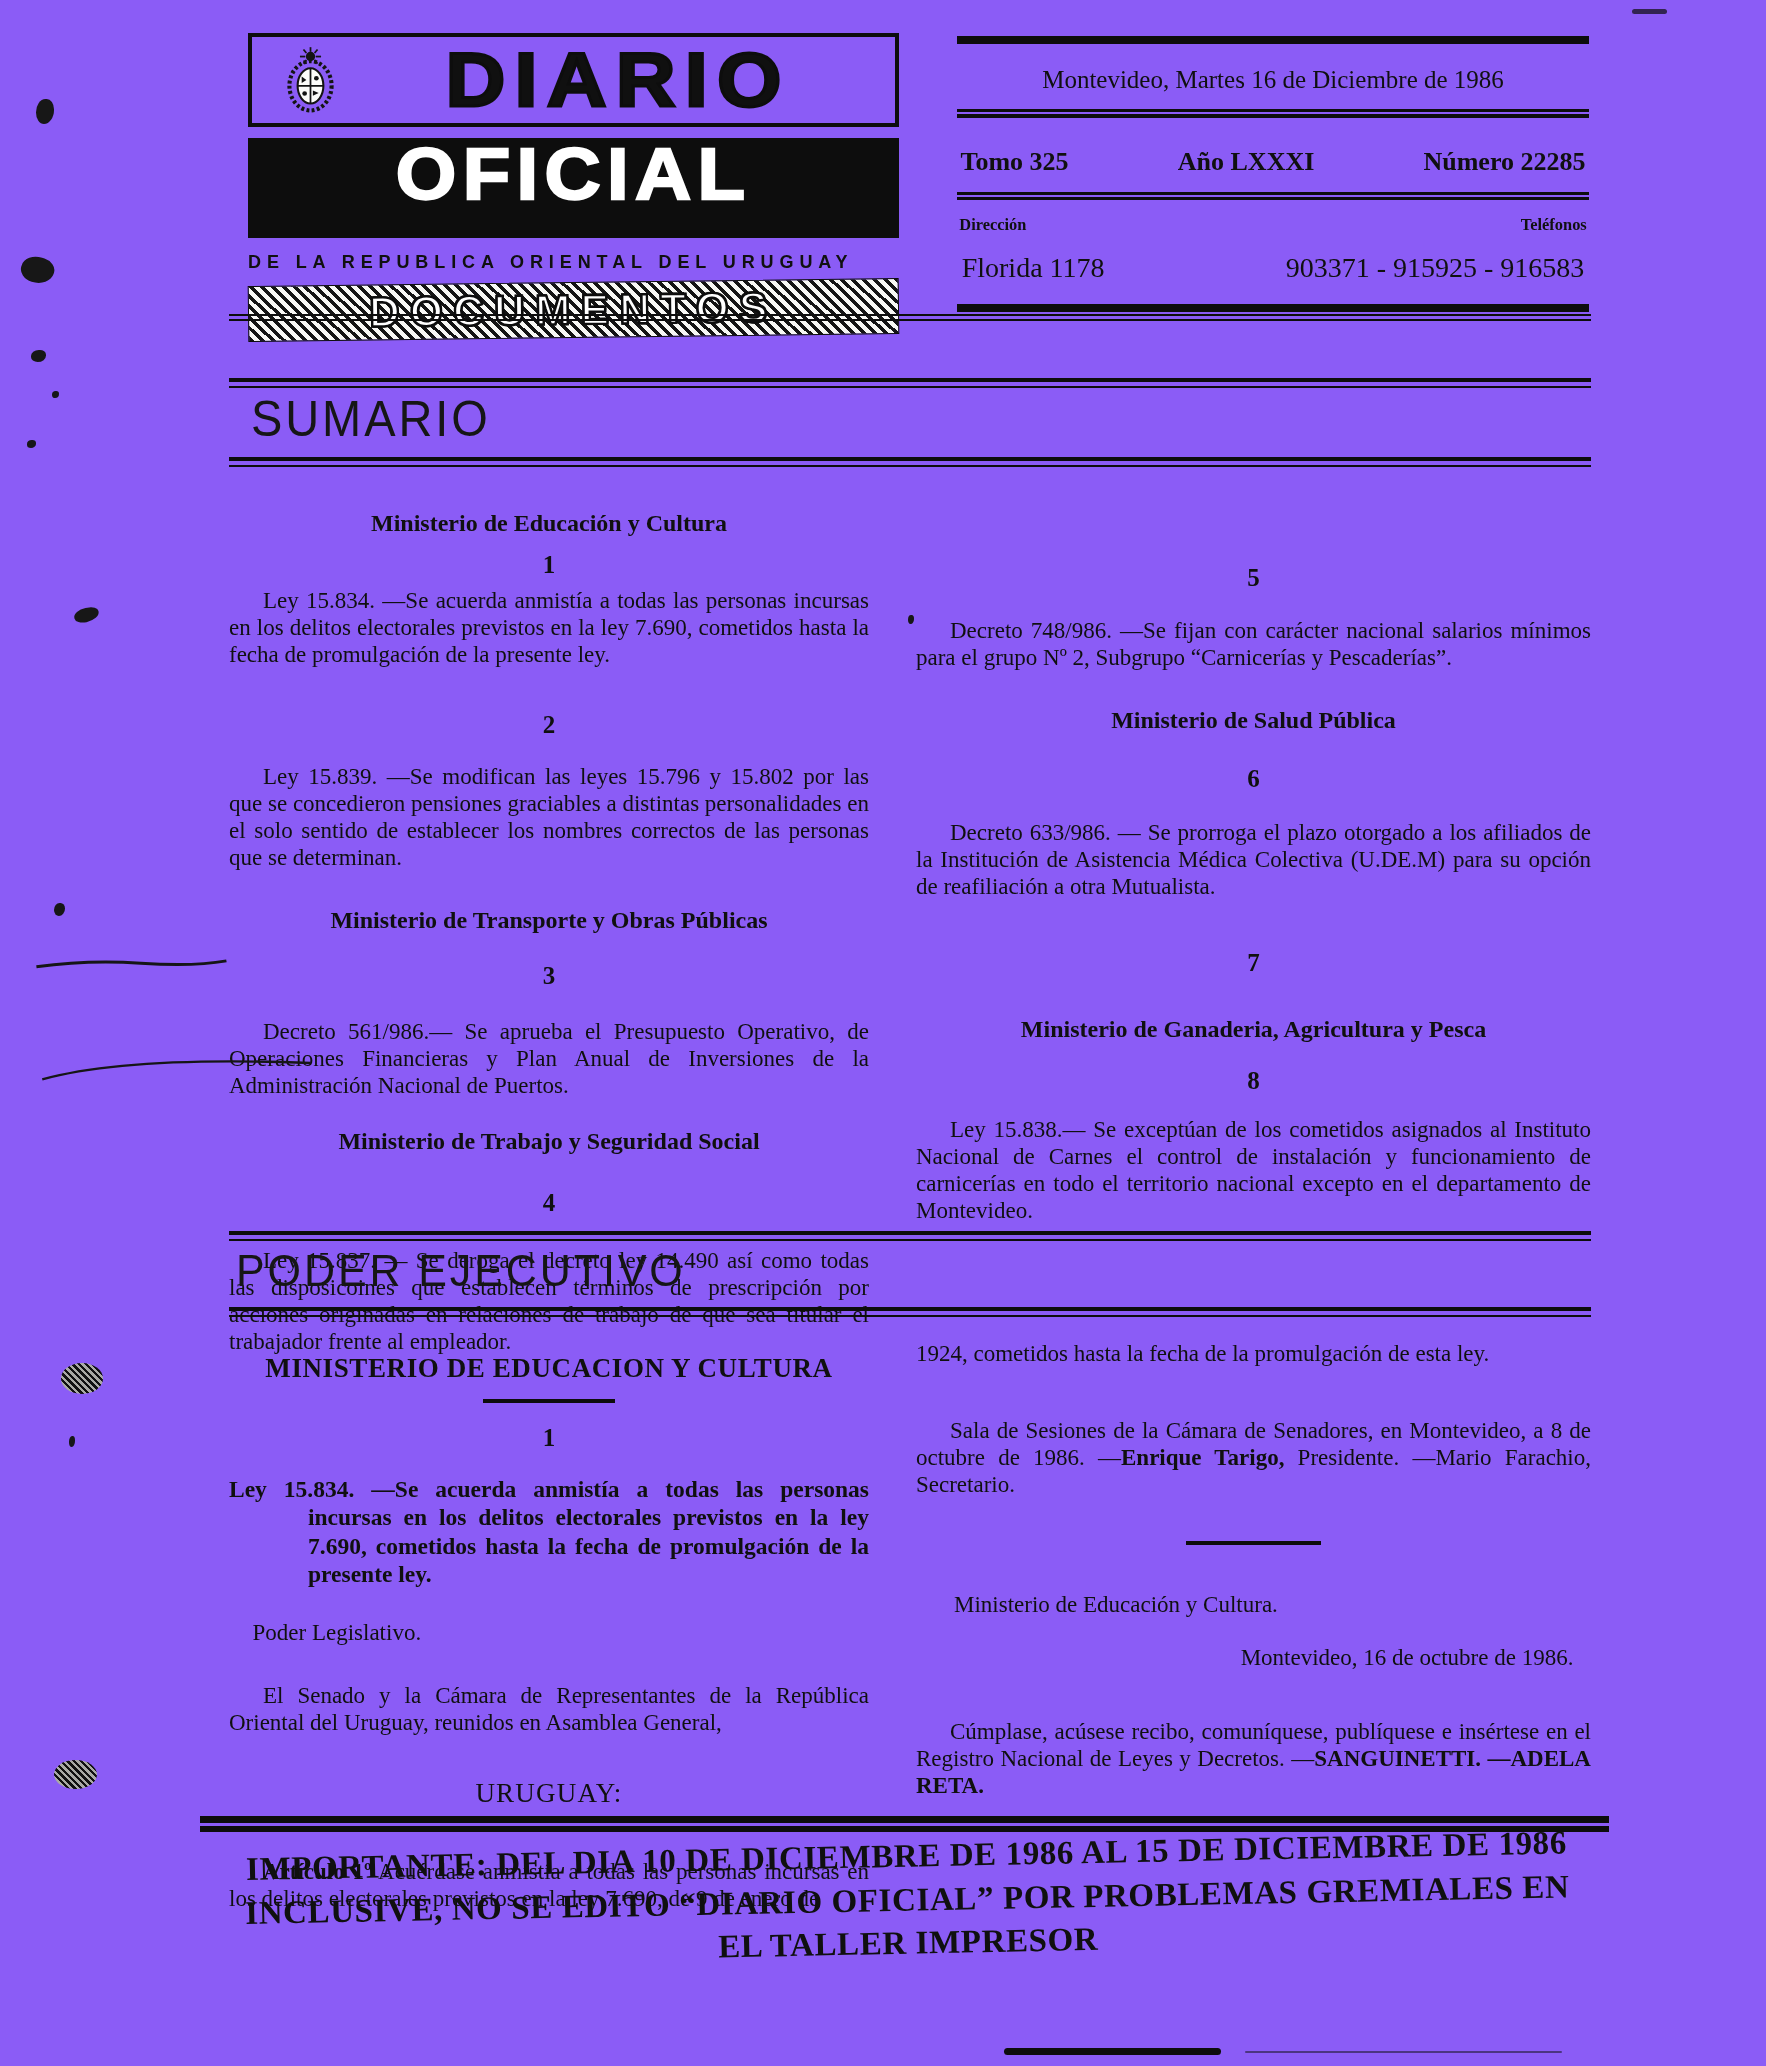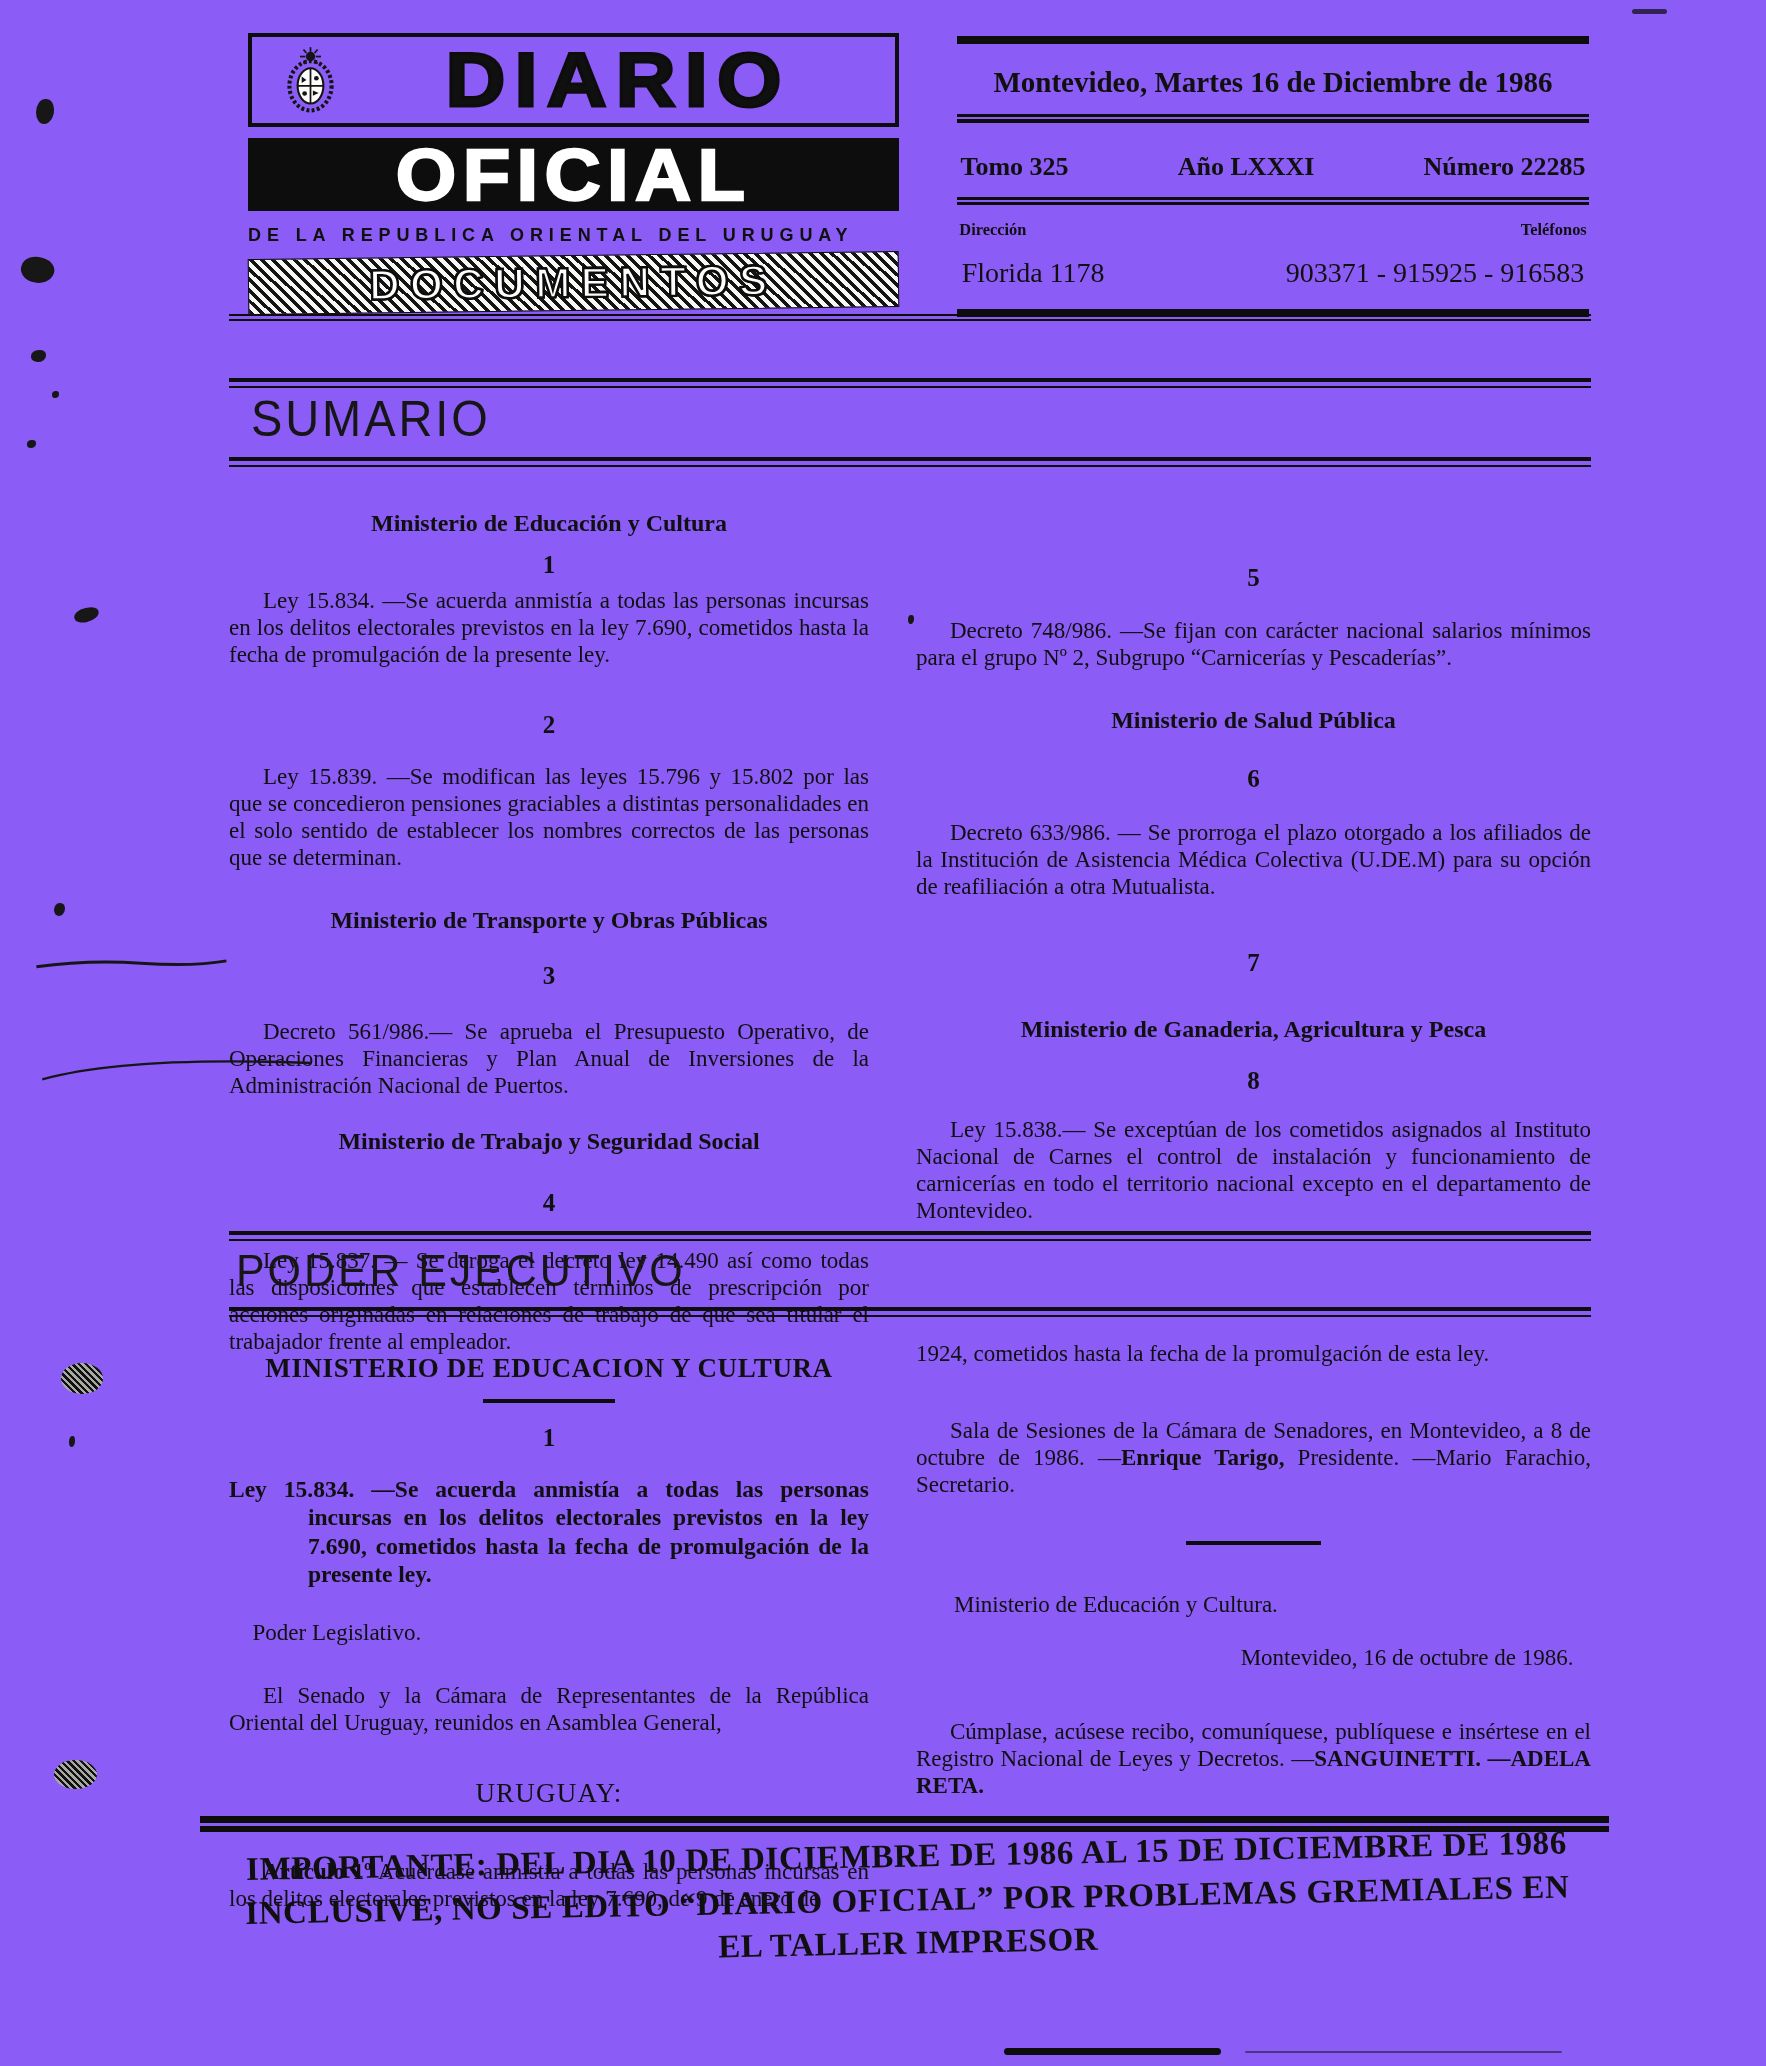--- a/index.html
+++ b/index.html
@@ -16,21 +16,21 @@
   
   .masthead{position:absolute;left:248px;top:33px;width:651px;}
   .diario-box{border:4.1px solid #0d0d0d;height:86px;display:flex;align-items:center;}
   .coat{margin-left:28px;flex:0 0 auto;}
   .diario-text{
     flex:1;text-align:center;
     font-family:"Liberation Sans",sans-serif;font-weight:900;font-size:74px;line-height:1;
     letter-spacing:8.2px;-webkit-text-stroke:2.9px #0d0d0d;
     transform:scaleX(1.12) scaleY(1.02);transform-origin:center;
   }
-  .oficial-box{margin-top:10.6px;background:#0d0d0d;height:73px;display:flex;align-items:flex-end;justify-content:center;}
+  .oficial-box{margin-top:10.6px;background:#0d0d0d;height:100px;display:flex;align-items:flex-start;justify-content:center;}
   .oficial-text{
     color:#fff;font-family:"Liberation Sans",sans-serif;font-weight:900;font-size:72px;line-height:1;
     letter-spacing:5.9px;-webkit-text-stroke:2.3px #fff;transform:scaleX(1.08);
   }
   .masthead-subtitle{
     margin-top:14px;font-family:"Liberation Sans",sans-serif;font-weight:700;font-size:18px;
     letter-spacing:5.9px;white-space:nowrap;
   }
   .documentos-box{
     margin-top:9.4px;height:54px;border:1.8px solid #0d0d0d;
@@ -39,21 +39,21 @@
   }
   .documentos-text{
     font-family:"Liberation Sans",sans-serif;font-weight:900;font-size:42px;letter-spacing:10.6px;
     color:#fff;-webkit-text-stroke:2.3px #0d0d0d;
     text-shadow:1.2px 1.2px 0 #0d0d0d,-1.2px -1.2px 0 #0d0d0d,1.2px -1.2px 0 #0d0d0d,-1.2px 1.2px 0 #0d0d0d;
   }
   
   .infobox{position:absolute;left:957px;top:36px;width:632px;}
   .ib-thick{height:8.2px;background:#0d0d0d;}
   .ib-dbl{height:8.2px;background:linear-gradient(#0d0d0d 0 2.9px,transparent 2.9px 5.3px,#0d0d0d 5.3px 8.2px);margin-top:15.3px;}
-  .ib-date{margin-top:22px;text-align:center;font-weight:700;font-size:29px;}
+  .ib-date{margin-top:22px;text-align:center;font-weight:400;font-size:25px;}
   .ib-row{margin-top:29px;display:flex;justify-content:space-between;align-items:center;font-weight:700;font-size:26px;padding:0 3.5px;}
   .ib-labels{margin-top:15.3px;display:flex;justify-content:space-between;font-weight:700;font-size:16.4px;padding:0 2.3px;}
   .ib-values{margin-top:16.4px;margin-bottom:20px;display:flex;justify-content:space-between;font-size:28px;padding:0 4.7px;}
   
   .big-title{
     position:absolute;left:251px;
     font-family:"Liberation Sans",sans-serif;font-weight:400;font-size:47px;line-height:1;
     letter-spacing:2.9px;color:#161616;transform:scaleY(1.05);
   }
   

